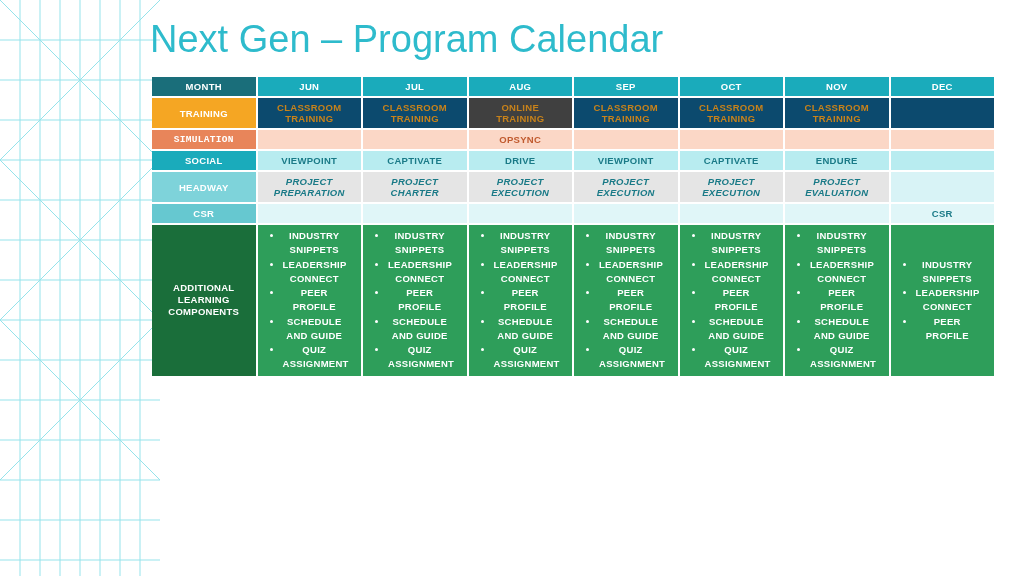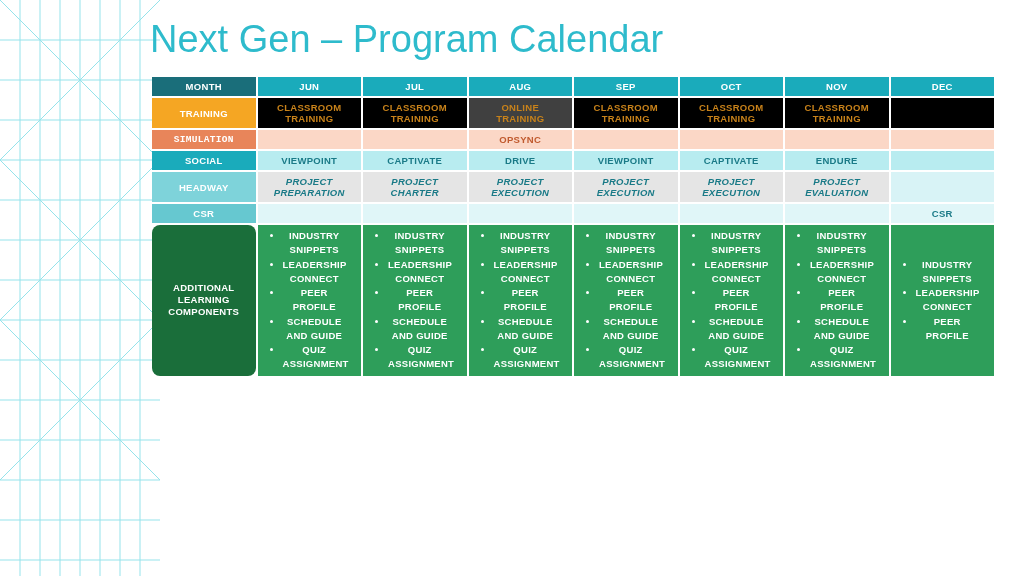--- a/index.html
+++ b/index.html
@@ -68,21 +68,21 @@
       padding: 8px 4px;
     }
 
     
     .row-label-training {
       background: #f5a623;
       color: #ffffff;
       font-size: 10px;
     }
     .cell-training {
-      background: #000000;
+      background: #0c4a6e;
       color: #c8821a;
       font-size: 9px;
       font-weight: 700;
       margin-left: 42px;
     }
     .cell-training-online {
       background: #404040;
       color: #c8821a;
       font-size: 9px;
       font-weight: 700;
@@ -153,21 +153,20 @@
       font-size: 9px;
       font-weight: 700;
     }
 
     
     .row-label-additional {
       background: #1a6e3a;
       color: #ffffff;
       font-size: 9px;
       line-height: 1.3;
-      border-radius: 8px;
     }
     .cell-additional {
       background: #2e9e5a;
       color: #ffffff;
       font-size: 7.5px;
       font-weight: 600;
       text-align: left;
       padding: 3px 4px;
       vertical-align: top;
     }

